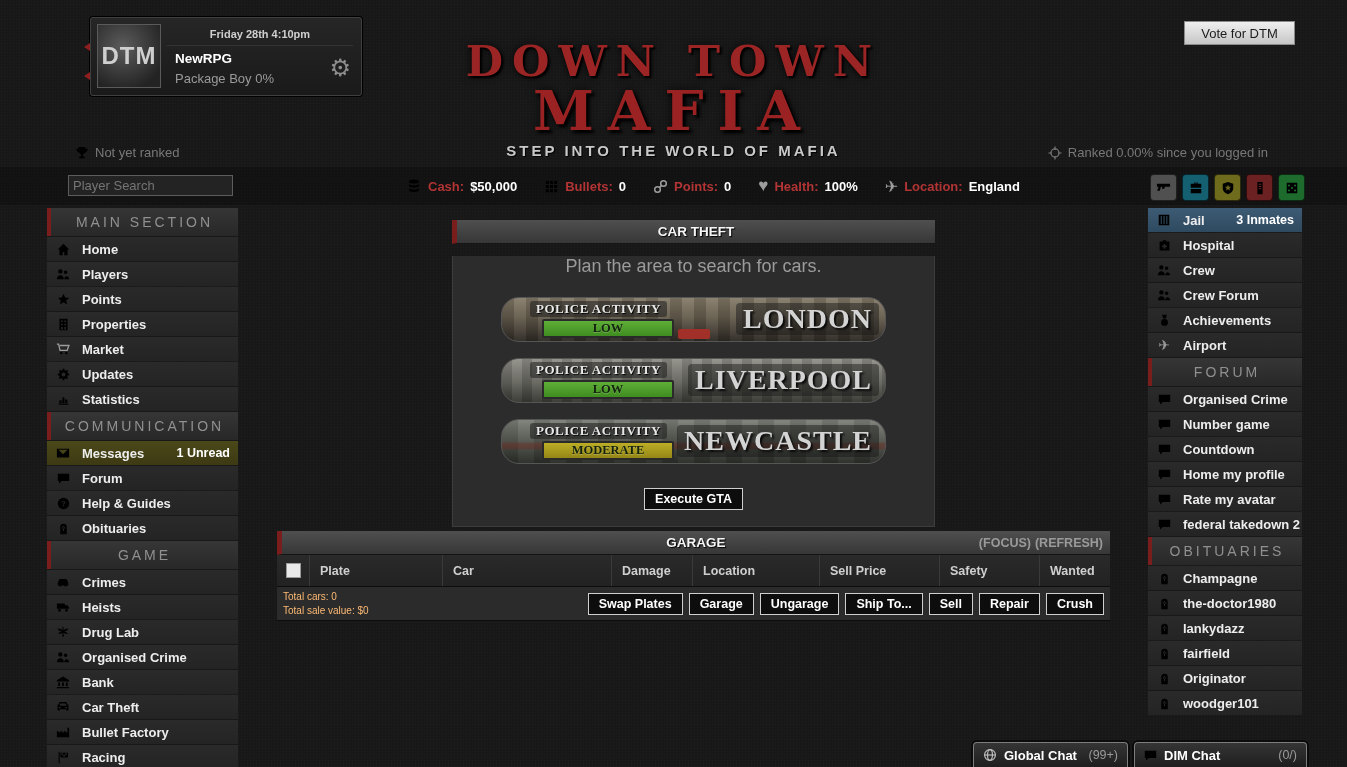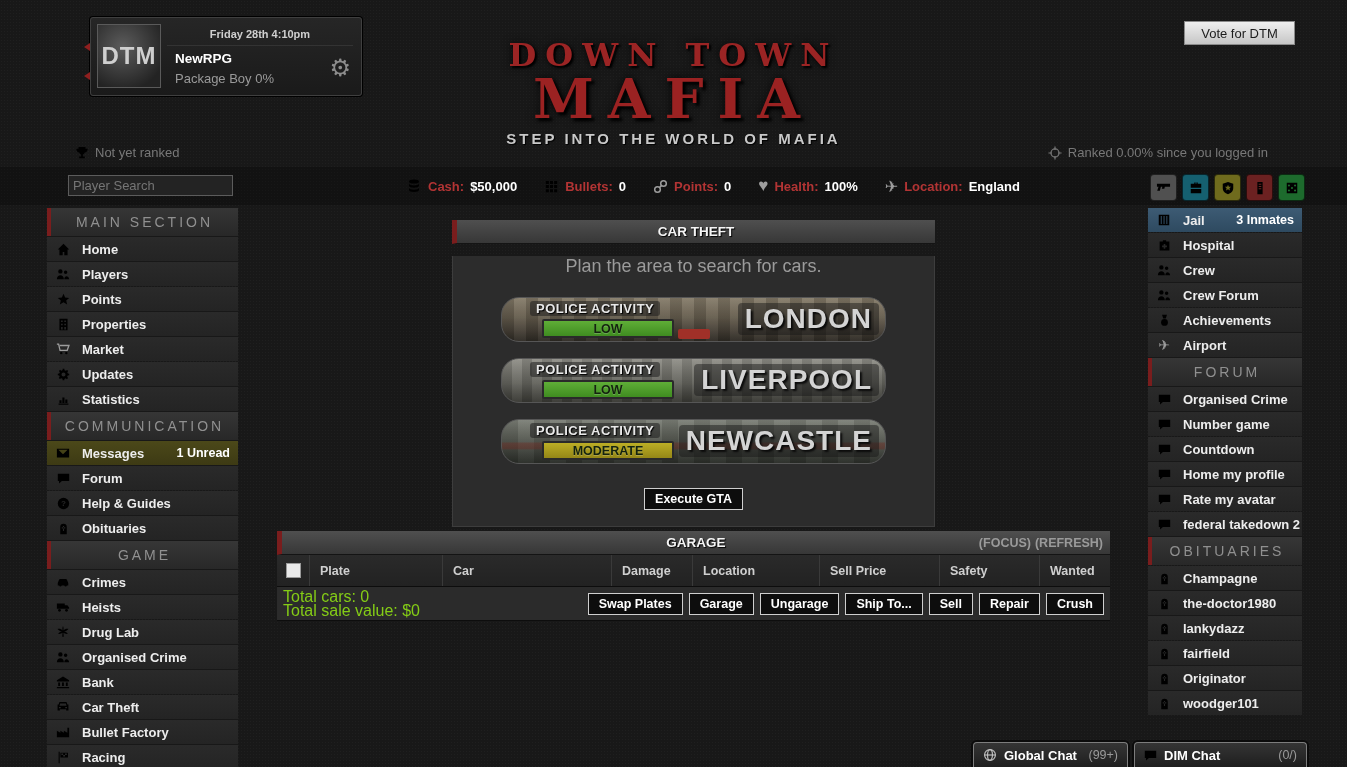--- a/index.html
+++ b/index.html
@@ -21,21 +21,21 @@
   .dtm-name{position:absolute;left:84px;top:33px;color:#fff;font-size:13.5px;font-weight:bold;}
   .dtm-rank{position:absolute;left:84px;top:53px;color:#9a9a9a;font-size:13px;}
   .dtm-gear{position:absolute;right:10px;top:38px;color:#8d8d8d;font-size:24px;line-height:24px;cursor:pointer;}
   .red-arrow{position:absolute;width:0;height:0;border-top:4px solid transparent;border-bottom:4px solid transparent;border-right:6px solid #8f1f1f;}
   
   .vote-btn{position:absolute;right:52px;top:21px;width:111px;height:24px;
     background:linear-gradient(#efefef,#c6c6c6);border:1px solid #8a8a8a;color:#1c1c1c;
     font-size:13px;font-family:"Liberation Sans",sans-serif;cursor:pointer;}
   
   .brand{position:absolute;left:0;top:36px;width:100%;text-align:center;pointer-events:none;}
-  .brand .l1{font-family:"DejaVu Serif",serif;font-weight:bold;font-size:32px;color:#9b2424;
+  .brand .l1{font-family:"DejaVu Serif",serif;font-weight:bold;font-size:43px;color:#9b2424;
     letter-spacing:9px;text-shadow:2px 2px 2px #000,0 0 8px rgba(0,0,0,.8);}
   .brand .l2{font-family:"DejaVu Serif",serif;font-weight:bold;font-size:55px;line-height:50px;color:#9b2222;
     letter-spacing:14px;text-shadow:3px 3px 3px #000,0 0 10px rgba(0,0,0,.8);}
   .brand .l3{margin-top:6px;font-size:15px;font-weight:bold;color:#c9c9c9;letter-spacing:3px;text-shadow:1px 1px 1px #000;}
   .rank-note{position:absolute;top:145px;color:#787878;font-size:13px;display:flex;align-items:center;gap:6px;}
   
   .search{position:absolute;left:68px;top:175px;width:155px;height:19px;background:#232323;
     border:1px solid #5c5c5c;color:#b5b5b5;font-size:13px;padding:0 4px;font-family:"Liberation Sans",sans-serif;}
   .stats{position:absolute;left:406px;top:174px;height:24px;display:flex;align-items:center;gap:27px;}
   .stat{display:flex;align-items:center;gap:6px;font-size:13px;white-space:nowrap;}
@@ -58,21 +58,21 @@
   .hl-blue{background:linear-gradient(#3d5b74,#2e4a60);}
   
   .panel-head{height:23px;background:linear-gradient(#4f4f4f,#373737);border-left:5px solid #7a1d1d;
     border-bottom:1px solid #141414;display:flex;align-items:center;justify-content:center;position:relative;
     color:#f5f5f5;font-size:13.5px;font-weight:bold;text-shadow:1px 1px 1px #000;}
   .panel-head .right-links{position:absolute;right:7px;top:0;height:100%;display:flex;align-items:center;gap:4px;
     color:#9a9a9a;font-size:12.5px;font-weight:bold;text-shadow:none;}
   .ct-panel{position:absolute;left:452px;top:220px;width:483px;}
   .ct-body{background:#2c2c2c;border:1px solid #3d3d3d;border-top:none;height:270px;}
   .ct-sub{margin-top:12px;text-align:center;color:#9b9b9b;font-size:18px;}
-  .city{position:relative;width:383px;height:43px;margin:0 auto;border:1px solid #565656;border-radius:18px;overflow:hidden;cursor:pointer;}
+  .city{position:relative;width:383px;height:43px;margin:0 auto;border:1px solid #565656;border-radius:18px;overflow:hidden;cursor:pointer;font-family:Liberation Serif, serif;}
   .city .pa{position:absolute;left:28px;top:3px;padding:0 6px;background:rgba(30,30,30,.55);border-radius:3px;
     color:#e8e8e8;font-size:13px;font-weight:bold;letter-spacing:.5px;text-shadow:1px 1px 1px #000;}
   .city .lvl{position:absolute;left:40px;top:21px;width:128px;height:15px;border:2px solid #2a2a2a;border-radius:2px;
     display:flex;align-items:center;justify-content:center;font-size:12.5px;font-weight:bold;color:#14230f;text-shadow:0 1px 0 rgba(255,255,255,.2);}
   .lvl-low{background:linear-gradient(#5fae37,#3f8c20);}
   .lvl-mod{background:linear-gradient(#bcae25,#948617);color:#2a260a;}
   .city .cname{position:absolute;right:6px;top:5px;padding:0 7px;background:rgba(20,20,20,.45);border-radius:4px;
     color:#d4d4d4;font-size:28px;font-weight:bold;letter-spacing:1px;text-shadow:2px 2px 2px #0a0a0a;}
   .bg-london{background:
     linear-gradient(rgba(0,0,0,.12),rgba(0,0,0,.38)),
@@ -91,21 +91,21 @@
   .dark-btn{background:#0d0d0d;border:1px solid #cfcfcf;color:#fff;font-weight:bold;font-size:12.5px;
     padding:3px 10px;font-family:"Liberation Sans",sans-serif;cursor:pointer;white-space:nowrap;}
   .exec-wrap{text-align:center;margin-top:24px;}
   
   .gar-panel{position:absolute;left:277px;top:531px;width:833px;}
   .gar-cols{display:flex;height:31px;background:linear-gradient(#2a2a2a,#222);border-bottom:1px solid #0d0d0d;}
   .gar-col{display:flex;align-items:center;border-right:1px solid #3a3a3a;color:#cfcfcf;font-size:12.5px;font-weight:bold;padding-left:10px;box-sizing:border-box;}
   .gar-col:last-child{border-right:none;}
   .cb{width:13px;height:13px;background:#e9e9e9;border:1px solid #9a9a9a;margin:0 auto;cursor:pointer;}
   .gar-foot{display:flex;align-items:center;height:34px;background:#2b2b2b;border-bottom:1px solid #0d0d0d;padding:0 6px;box-sizing:border-box;}
-  .totals{color:#84cc16;font-size:16px;line-height:14px;}
+  .totals{color:#fdba74;font-size:10px;line-height:14px;}
   .gar-btns{margin-left:auto;display:flex;gap:6px;}
   
   .chatbar{position:absolute;bottom:0;height:25px;background:linear-gradient(#353535,#1e1e1e);
     border:1px solid #7d7d7d;border-bottom:none;border-radius:4px 4px 0 0;box-shadow:0 0 0 2px #0b0b0b;
     display:flex;align-items:center;padding:0 9px;box-sizing:border-box;cursor:pointer;}
   .chatbar .clbl{margin-left:7px;color:#fff;font-size:13px;font-weight:bold;}
   .chatbar .ccnt{margin-left:auto;color:#9a9a9a;font-size:12.5px;}
   .sicon{display:inline-flex;color:#9c9c9c;}
   svg{display:block;}
 </style>

